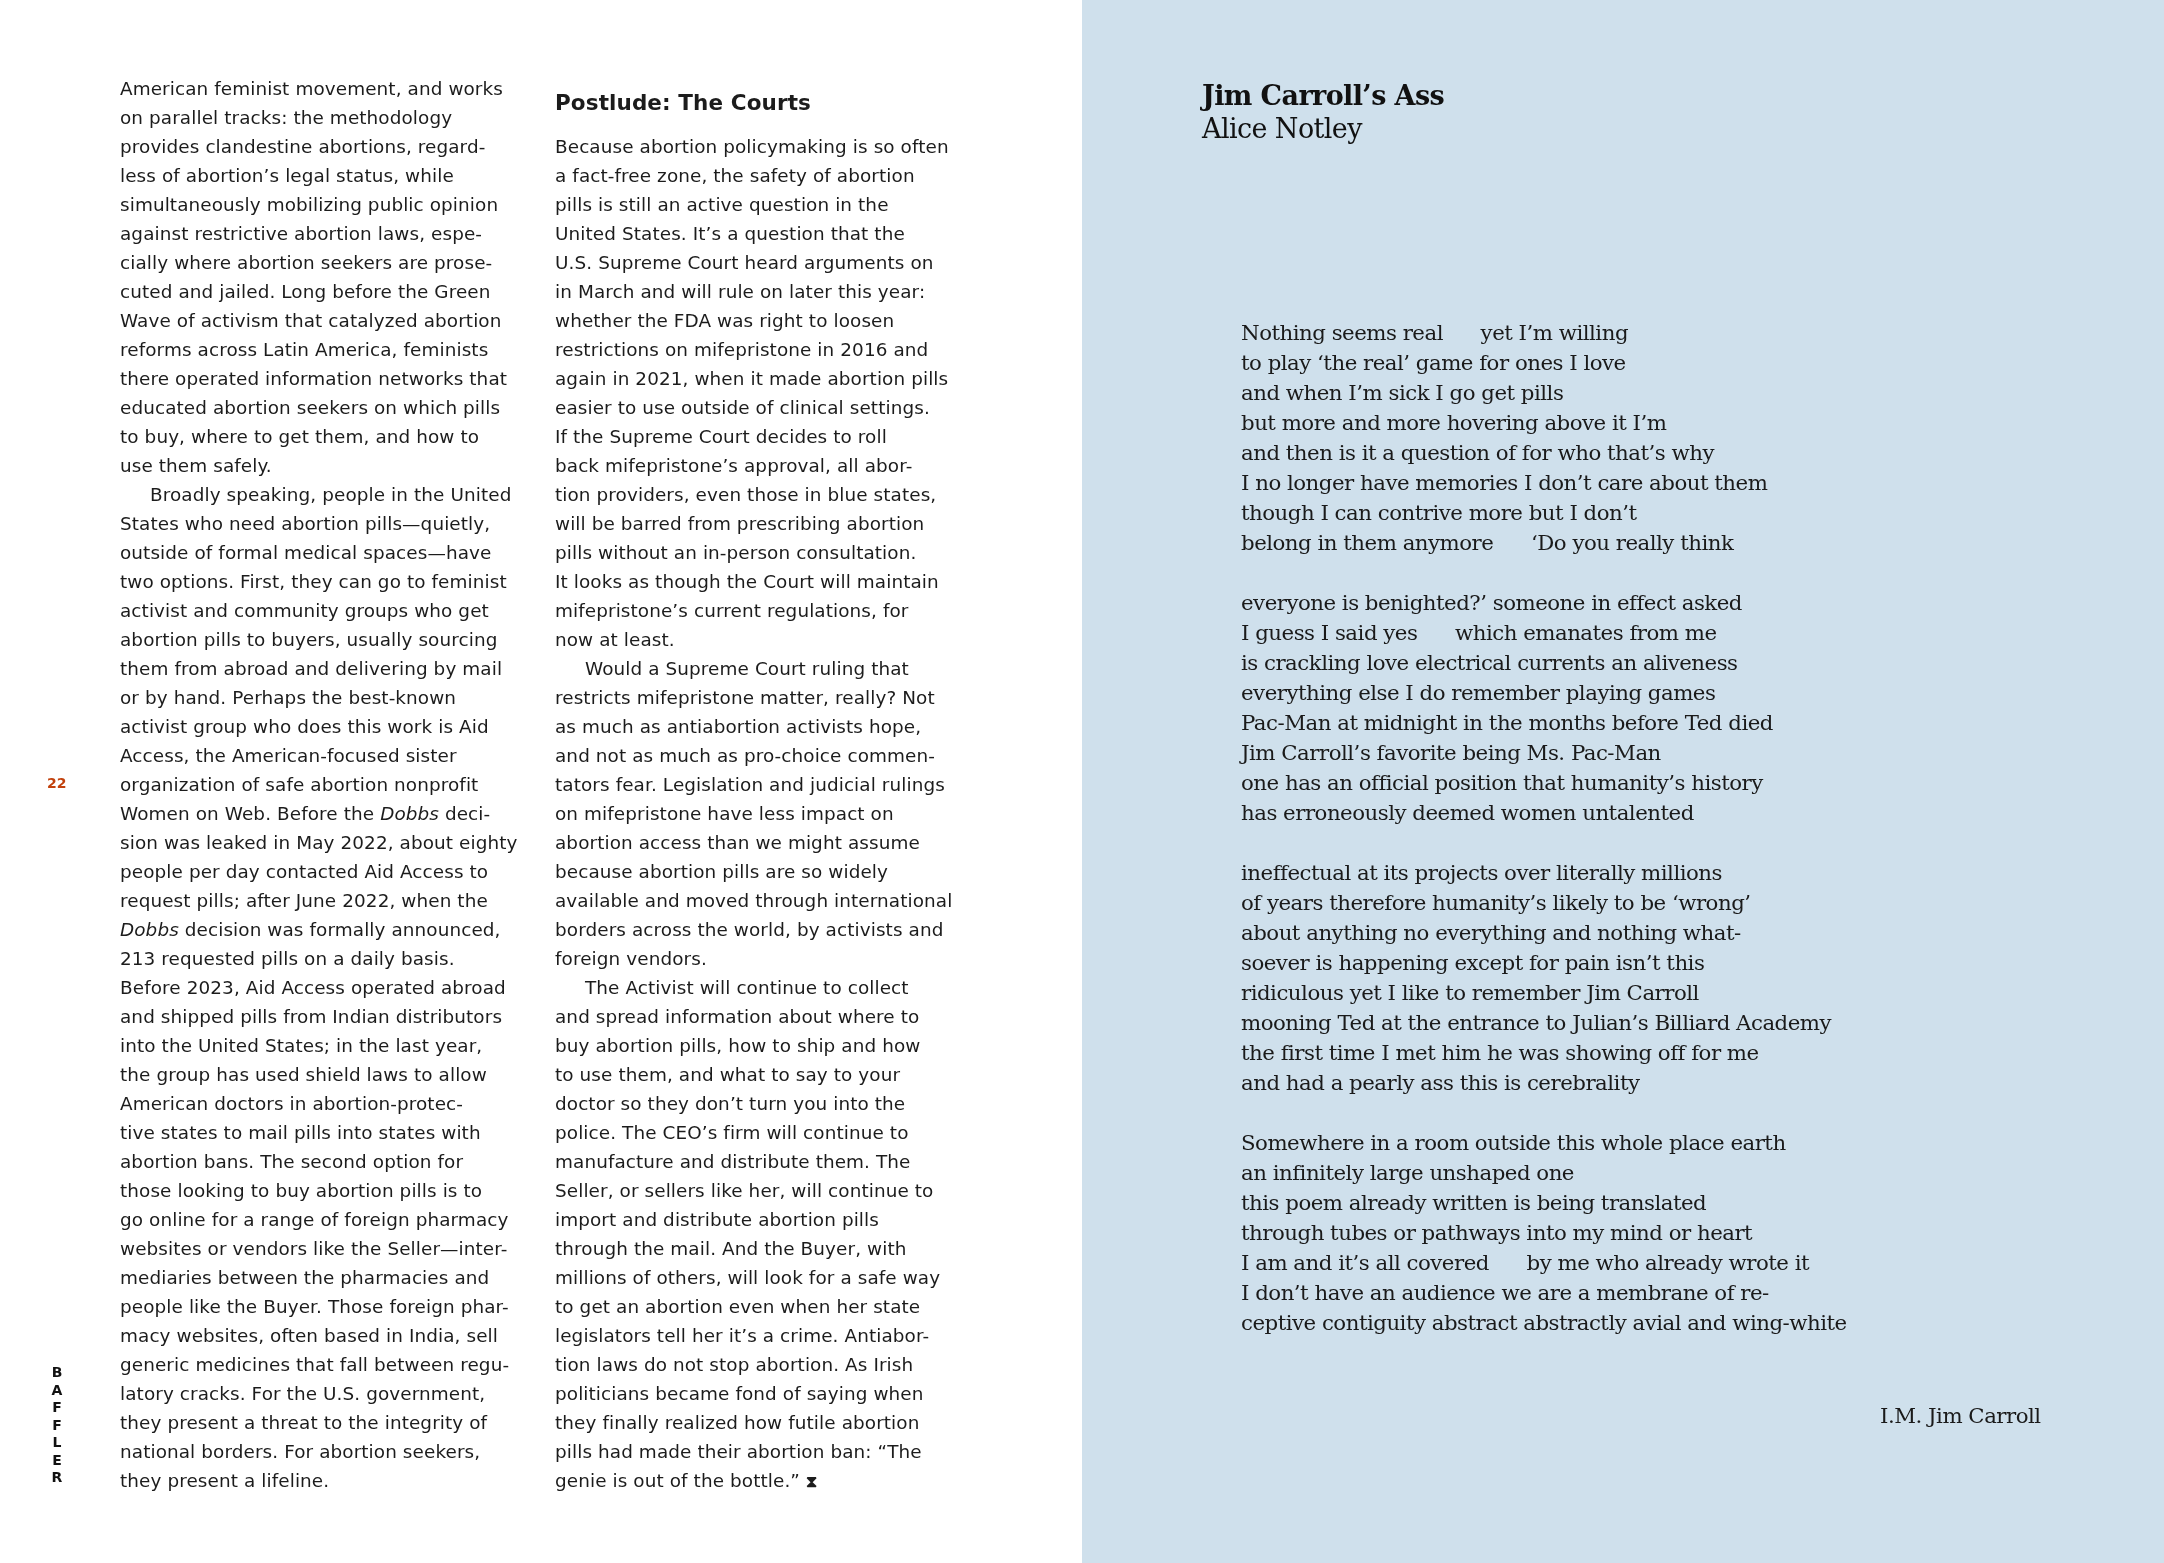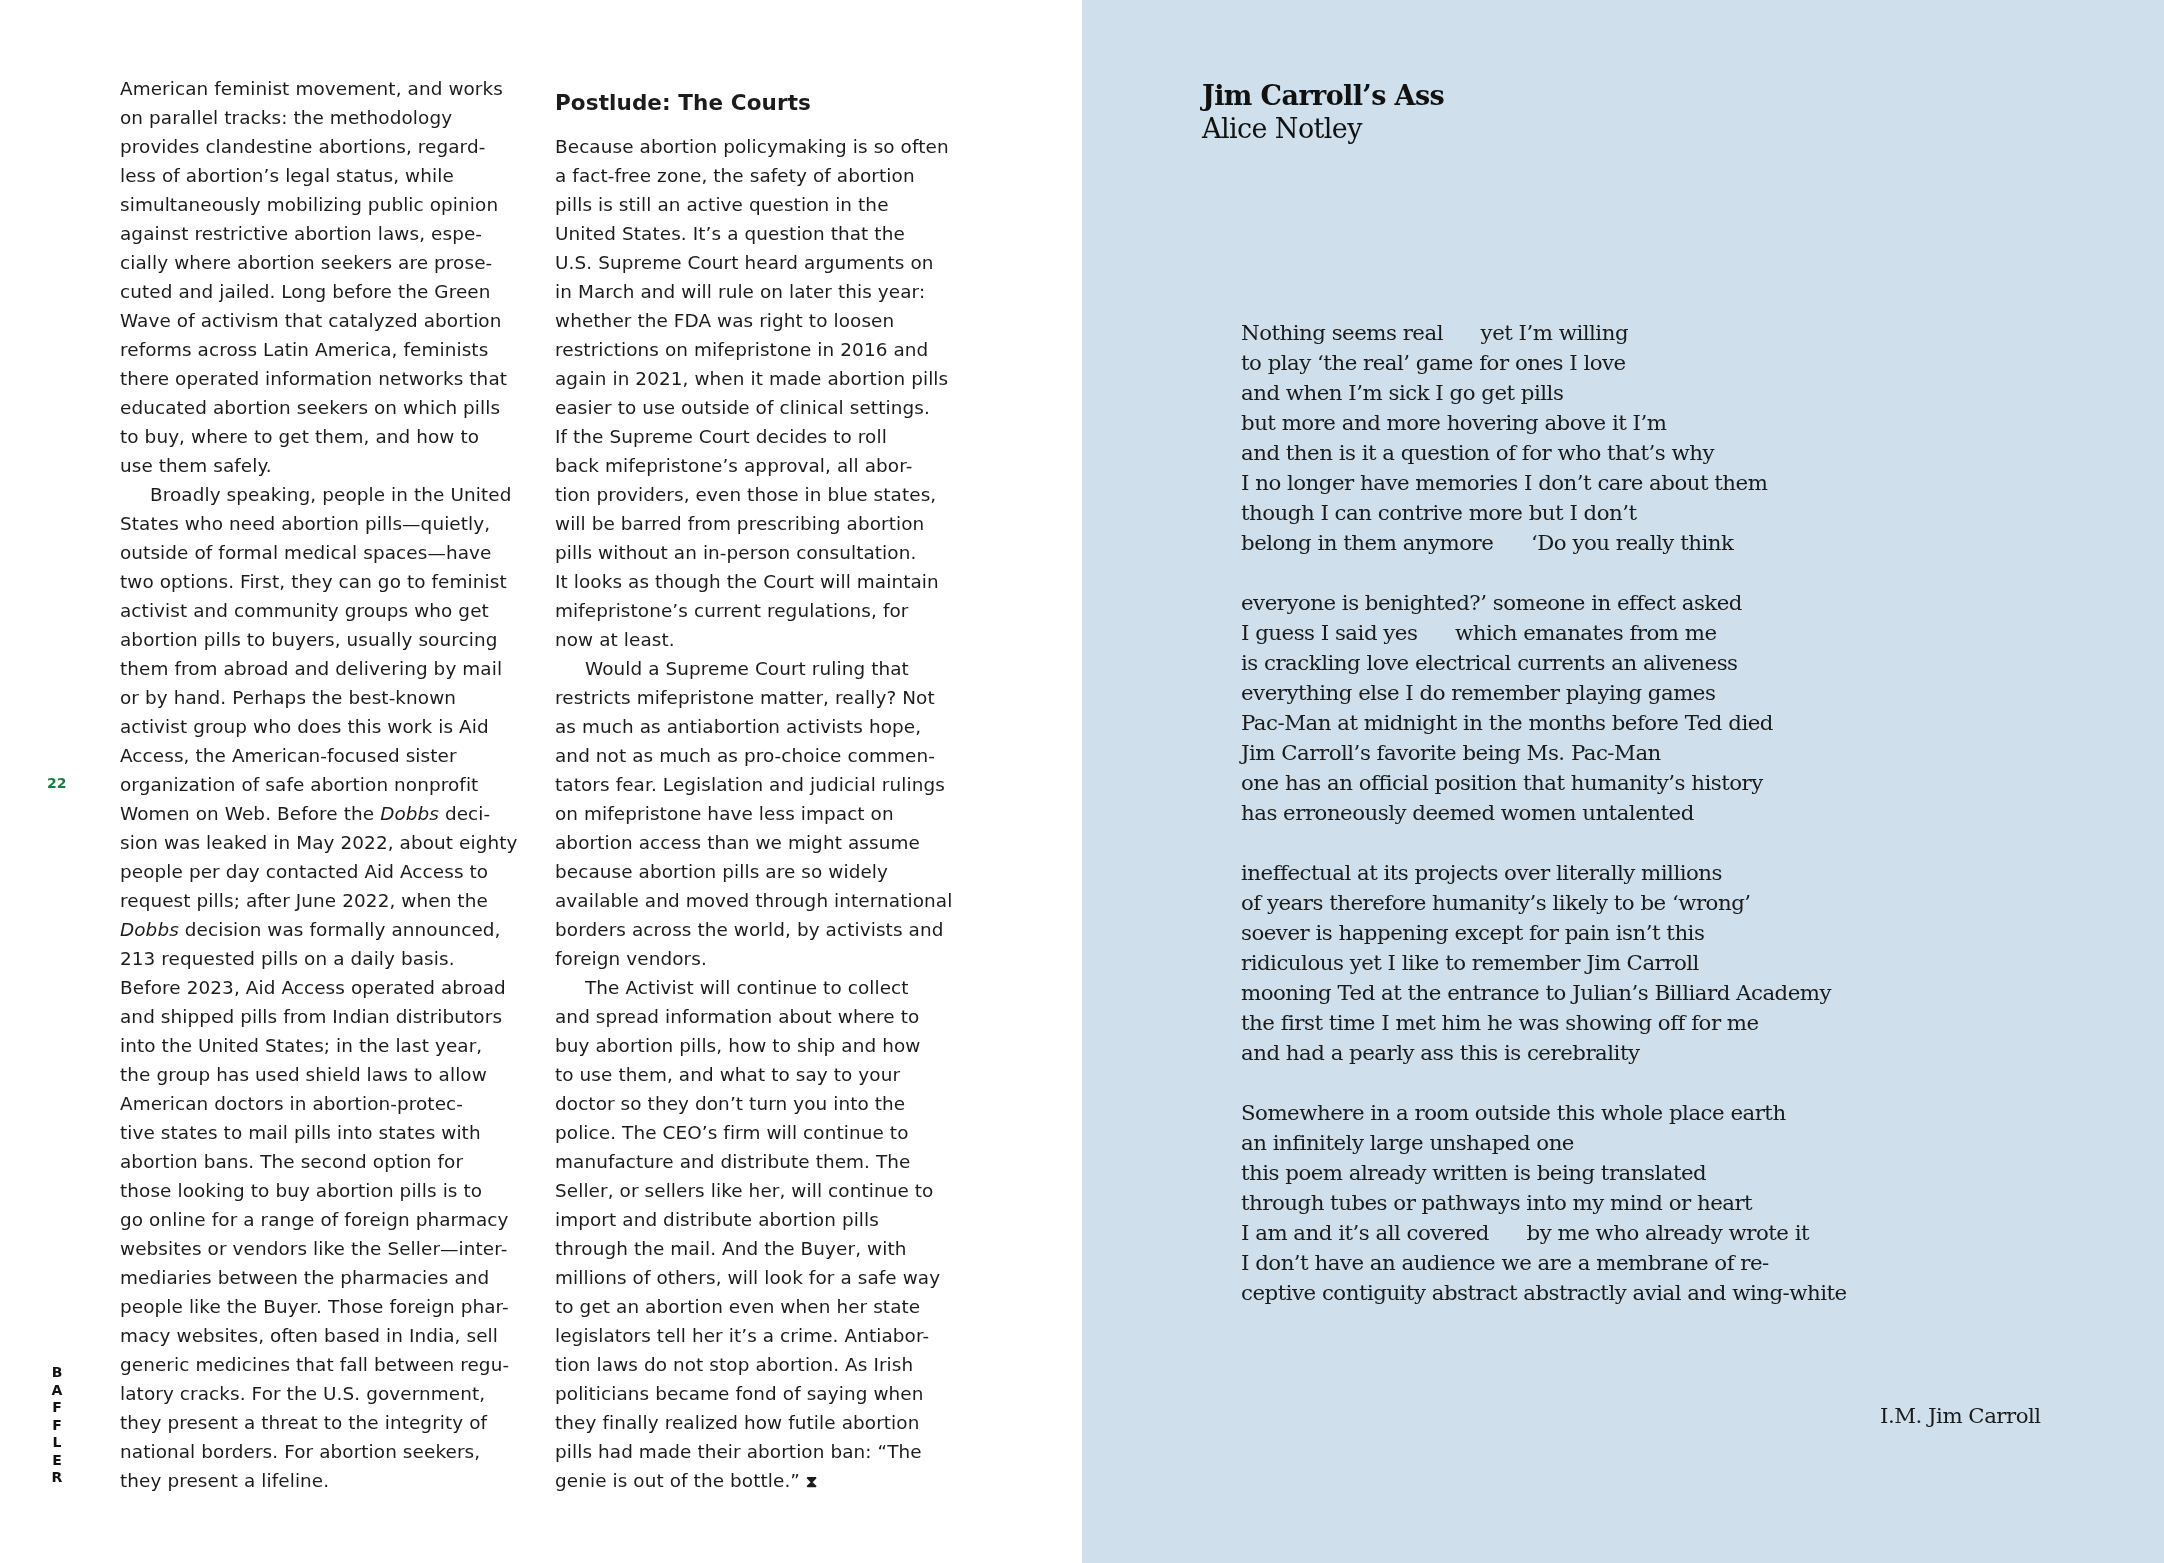--- a/index.html
+++ b/index.html
@@ -22,21 +22,21 @@
   .col-2 { left: 555px; width: 420px; }
   .line { display: block; white-space: nowrap; height: 29px; }
   .indent { padding-left: 30px; }
   .section-heading {
     font-family: "DejaVu Sans", sans-serif; font-weight: bold; font-size: 21.5px;
     line-height: 29px; height: 29px; margin-bottom: 15px; margin-top: 14px; display: block; white-space: nowrap;
   }
   em { font-style: italic; }
   .end-mark { font-size: 16px; font-weight: bold; padding-left: 6px; }
   .page-number {
-    position: absolute; font-family: "DejaVu Sans", sans-serif; font-weight: bold; font-size: 14px; color: #15803d;
+    position: absolute; font-family: "DejaVu Sans", sans-serif; font-weight: bold; font-size: 14px; color: #c2410c;
   }
   .pn-left { left: 47px; top: 775px; }
   .vertical-label {
     position: absolute; font-family: "DejaVu Sans", sans-serif; font-weight: bold; font-size: 14px;
     line-height: 17.5px; color: #111; text-align: center; width: 20px;
   }
   .vl-left { left: 47px; top: 1364px; }
   .vertical-label span { display: block; }
   .poem-title {
     position: absolute; left: 1202px; top: 80px;
@@ -202,20 +202,21 @@
       <span class="poem-line">is crackling love electrical currents an aliveness</span>
       <span class="poem-line">everything else I do remember playing games</span>
       <span class="poem-line">Pac-Man at midnight in the months before Ted died</span>
       <span class="poem-line">Jim Carroll’s favorite being Ms. Pac-Man</span>
       <span class="poem-line">one has an official position that humanity’s history</span>
       <span class="poem-line">has erroneously deemed women untalented</span>
     </div>
     <div class="stanza">
       <span class="poem-line">ineffectual at its projects over literally millions</span>
       <span class="poem-line">of years therefore humanity’s likely to be ‘wrong’</span>
+      <span class="poem-line">about anything no everything and nothing what-</span>
       <span class="poem-line">soever is happening except for pain isn’t this</span>
       <span class="poem-line">ridiculous yet I like to remember Jim Carroll</span>
       <span class="poem-line">mooning Ted at the entrance to Julian’s Billiard Academy</span>
       <span class="poem-line">the first time I met him he was showing off for me</span>
       <span class="poem-line">and had a pearly ass this is cerebrality</span>
     </div>
     <div class="stanza">
       <span class="poem-line">Somewhere in a room outside this whole place earth</span>
       <span class="poem-line">an infinitely large unshaped one</span>
       <span class="poem-line">this poem already written is being translated</span>

